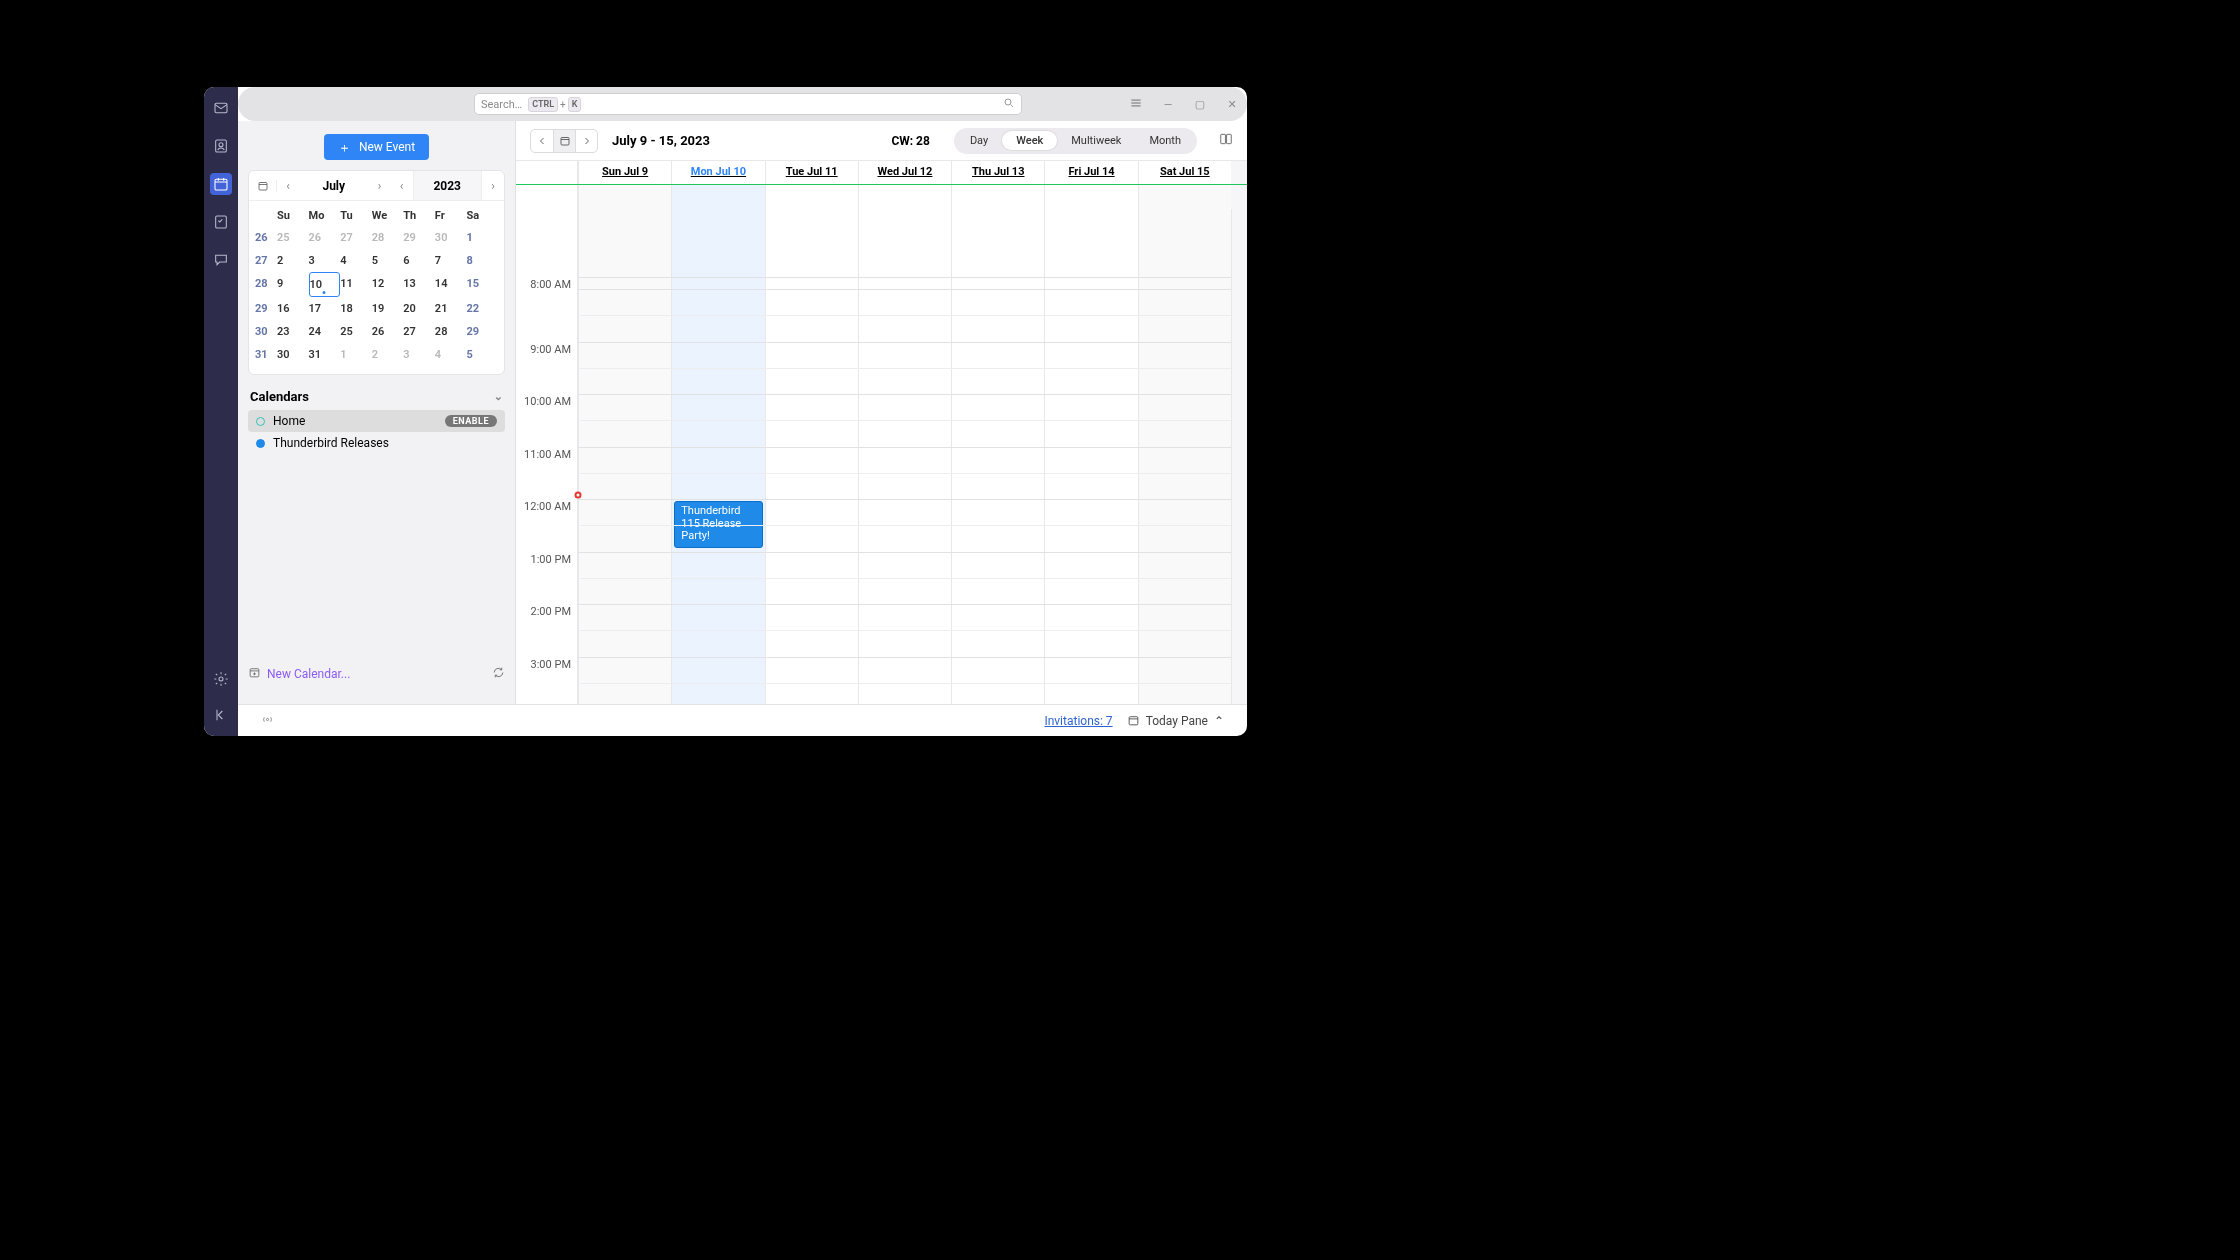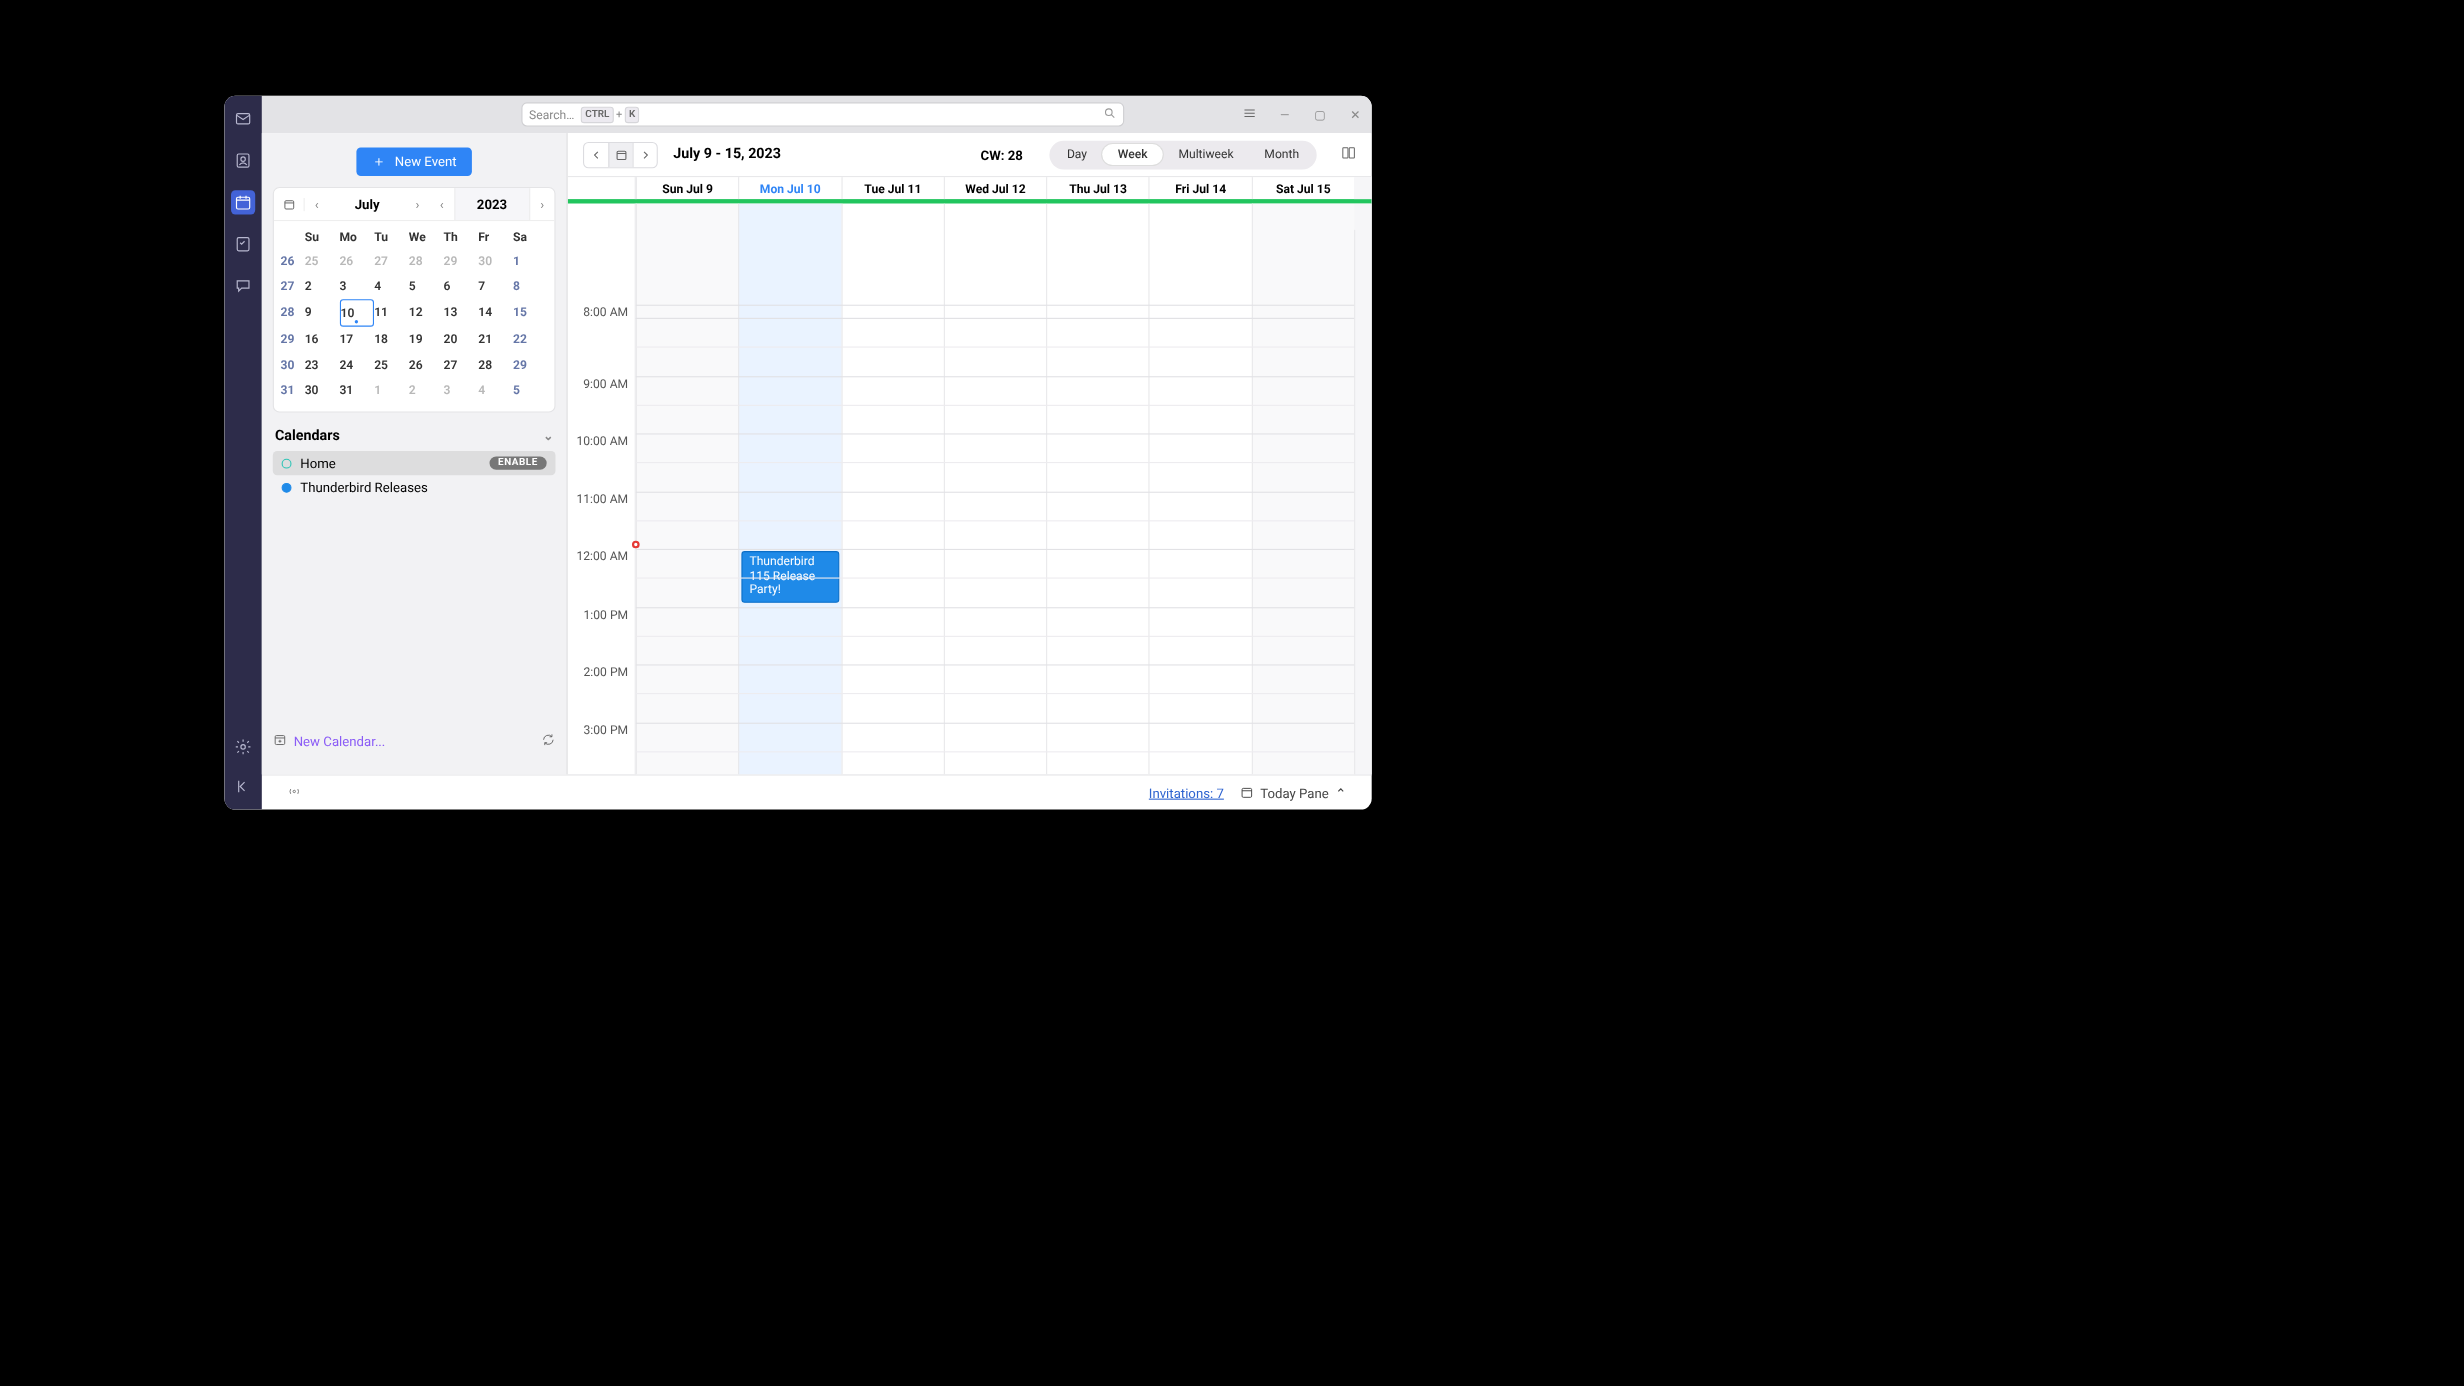--- a/index.html
+++ b/index.html
@@ -40,20 +40,21 @@
   .main { flex: 1; display: flex; flex-direction: column; }
 
   
   .titlebar {
     height: 34px;
     background: #e3e3e6;
     display: flex;
     align-items: center;
     padding: 0 8px;
     gap: 8px;
+    border-radius: 17px;
   }
   .searchbox {
     margin-left: 228px;
     width: 548px;
     height: 22px;
     background: #fff;
     border: 1px solid #cfcfd2;
     border-radius: 5px;
     display: flex;
     align-items: center;
@@ -221,21 +222,21 @@
     cursor: pointer;
     color: #333;
   }
   .viewseg .seg.active { background: #fff; box-shadow: 0 0 0 1px #ddd; font-weight:500; }
   .hdr-end-icon { color: #666; margin-left: 8px; cursor: pointer; }
   .hdr-end-icon svg { width: 14px; height: 14px; stroke: currentColor; fill: none; stroke-width: 1.6; }
   .timecol { width: 62px; border-right: 1px solid #e8e8ea; position: relative; }
   .dayscol { flex: 1; display: flex; position: relative; min-width: 0; border-right: 16px solid #f6f6f8; }
   .dayscol::after { content:""; position:absolute; right:-1px; top:24px; bottom:0; width:1px; background:#e8e8ea; }
 
-  .day-head-row { height: 24px; display: flex; border-bottom: 4px solid #22c55e; }
+  .day-head-row { height: 24px; display: flex; border-bottom: 1px solid #22c55e; text-decoration: underline; }
   .day-head-row .timecol { width: 62px; }
   .day-head { flex:1; text-align:center; font-size: 11px; font-weight:700; padding-top:4px; border-left:1px solid #e8e8ea; }
   .day-head.today { color: #2f85f6; }
 
   .gridbody { flex: 1; display: flex; position: relative; overflow: hidden; }
   .gridbody .timecol { flex: 0 0 62px; }
   .time-label {
     position: absolute; right: 6px;
     font-size: 11px; color: #555;
     transform: translateY(-50%);

